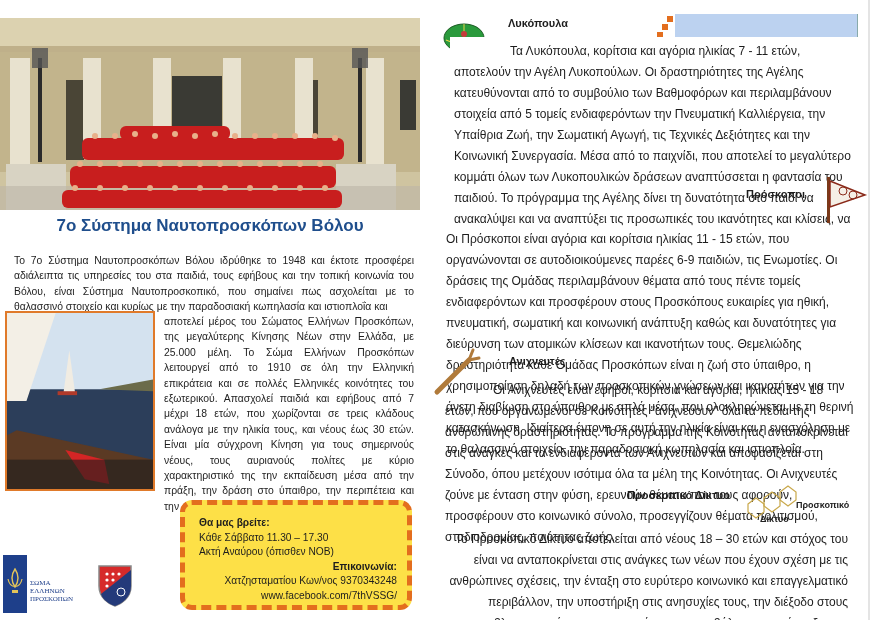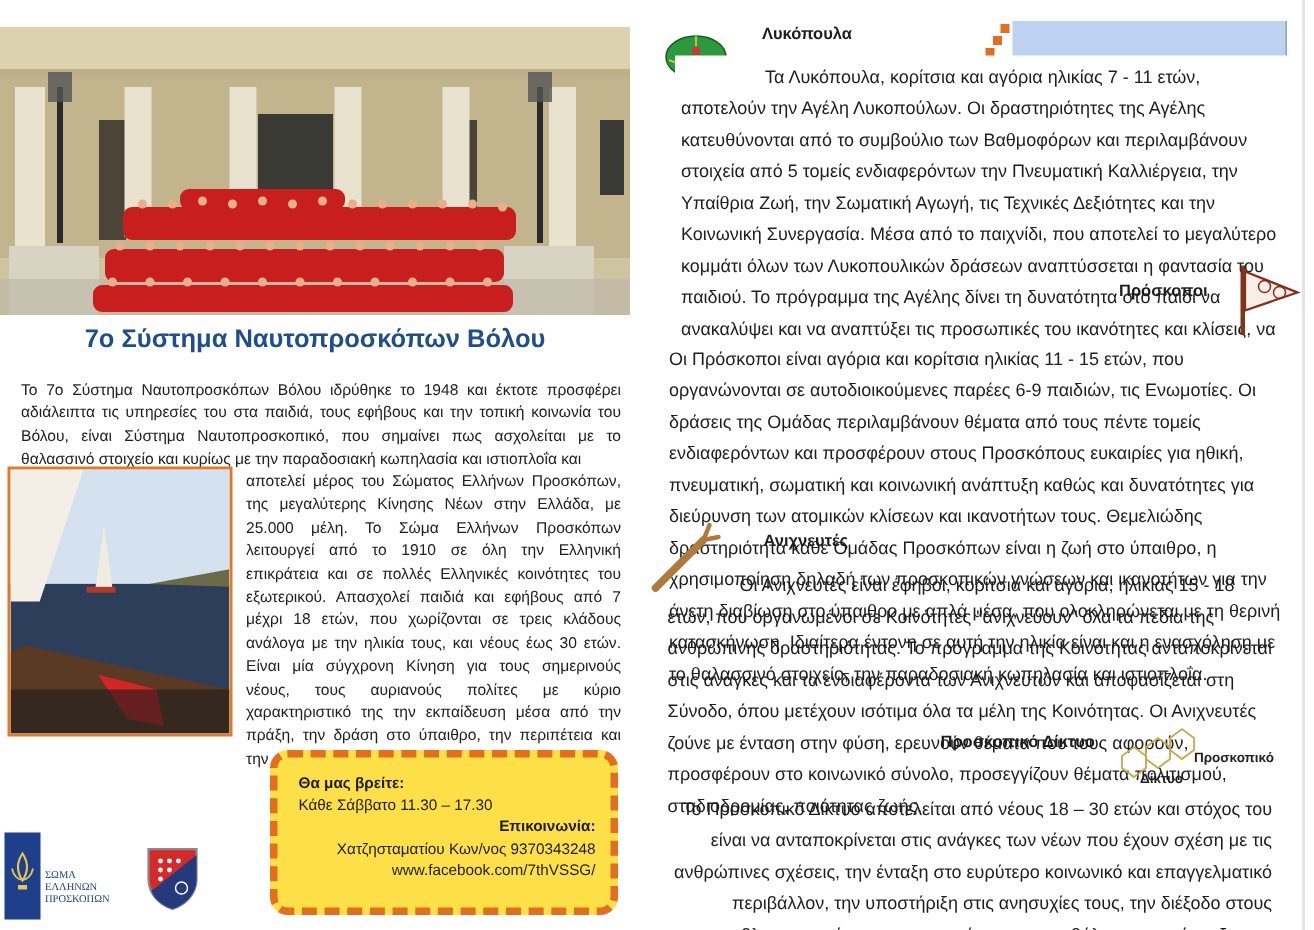--- a/index.html
+++ b/index.html
@@ -149,20 +149,21 @@
     <polygon points="60,140 100,150 105,175 80,170" fill="#d42525"></polygon>
     <rect x="0" y="150" width="150" height="30" fill="#1c1c1c" opacity=".6"></rect>
   </svg>
 </div>
 
 <div id="intro-p2" class="abs ltext">αποτελεί μέρος του Σώματος Ελλήνων Προσκόπων, της μεγαλύτερης Κίνησης Νέων στην Ελλάδα, με 25.000 μέλη. Το Σώμα Ελλήνων Προσκόπων λειτουργεί από το 1910 σε όλη την Ελληνική επικράτεια και σε πολλές Ελληνικές κοινότητες του εξωτερικού. Απασχολεί παιδιά και εφήβους από 7 μέχρι 18 ετών, που χωρίζονται σε τρεις κλάδους ανάλογα με την ηλικία τους, και νέους έως 30 ετών. Είναι μία σύγχρονη Κίνηση για τους σημερινούς νέους, τους αυριανούς πολίτες με κύριο χαρακτηριστικό της την εκπαίδευση μέσα από την πράξη, την δράση στο ύπαιθρο, την περιπέτεια και την φαντασία. Ανακαλύψτε τη!</div>
 
 <div id="contact-box" class="abs">
   <div class="find-title">Θα μας βρείτε:</div>
   <div>Κάθε Σάββατο 11.30 – 17.30</div>
+  <div>Ακτή Αναύρου (όπισθεν ΝΟΒ)</div>
   <div class="contact-title">Επικοινωνία:</div>
   <div class="right">Χατζησταματίου Κων/νος 9370343248</div>
   <div class="right">www.facebook.com/7thVSSG/</div>
 </div>
 
 <div id="logo-sep" class="abs">
   <div class="sep-box">
     <svg viewBox="0 0 24 58" width="24" height="58">
       <path d="M12 14 C8 20 8 26 12 32 C16 26 16 20 12 14 Z" fill="none" stroke="#e3c45a" stroke-width="1.4"></path>
       <path d="M5 24 C7 34 17 34 19 24" fill="none" stroke="#e3c45a" stroke-width="1.2"></path>

